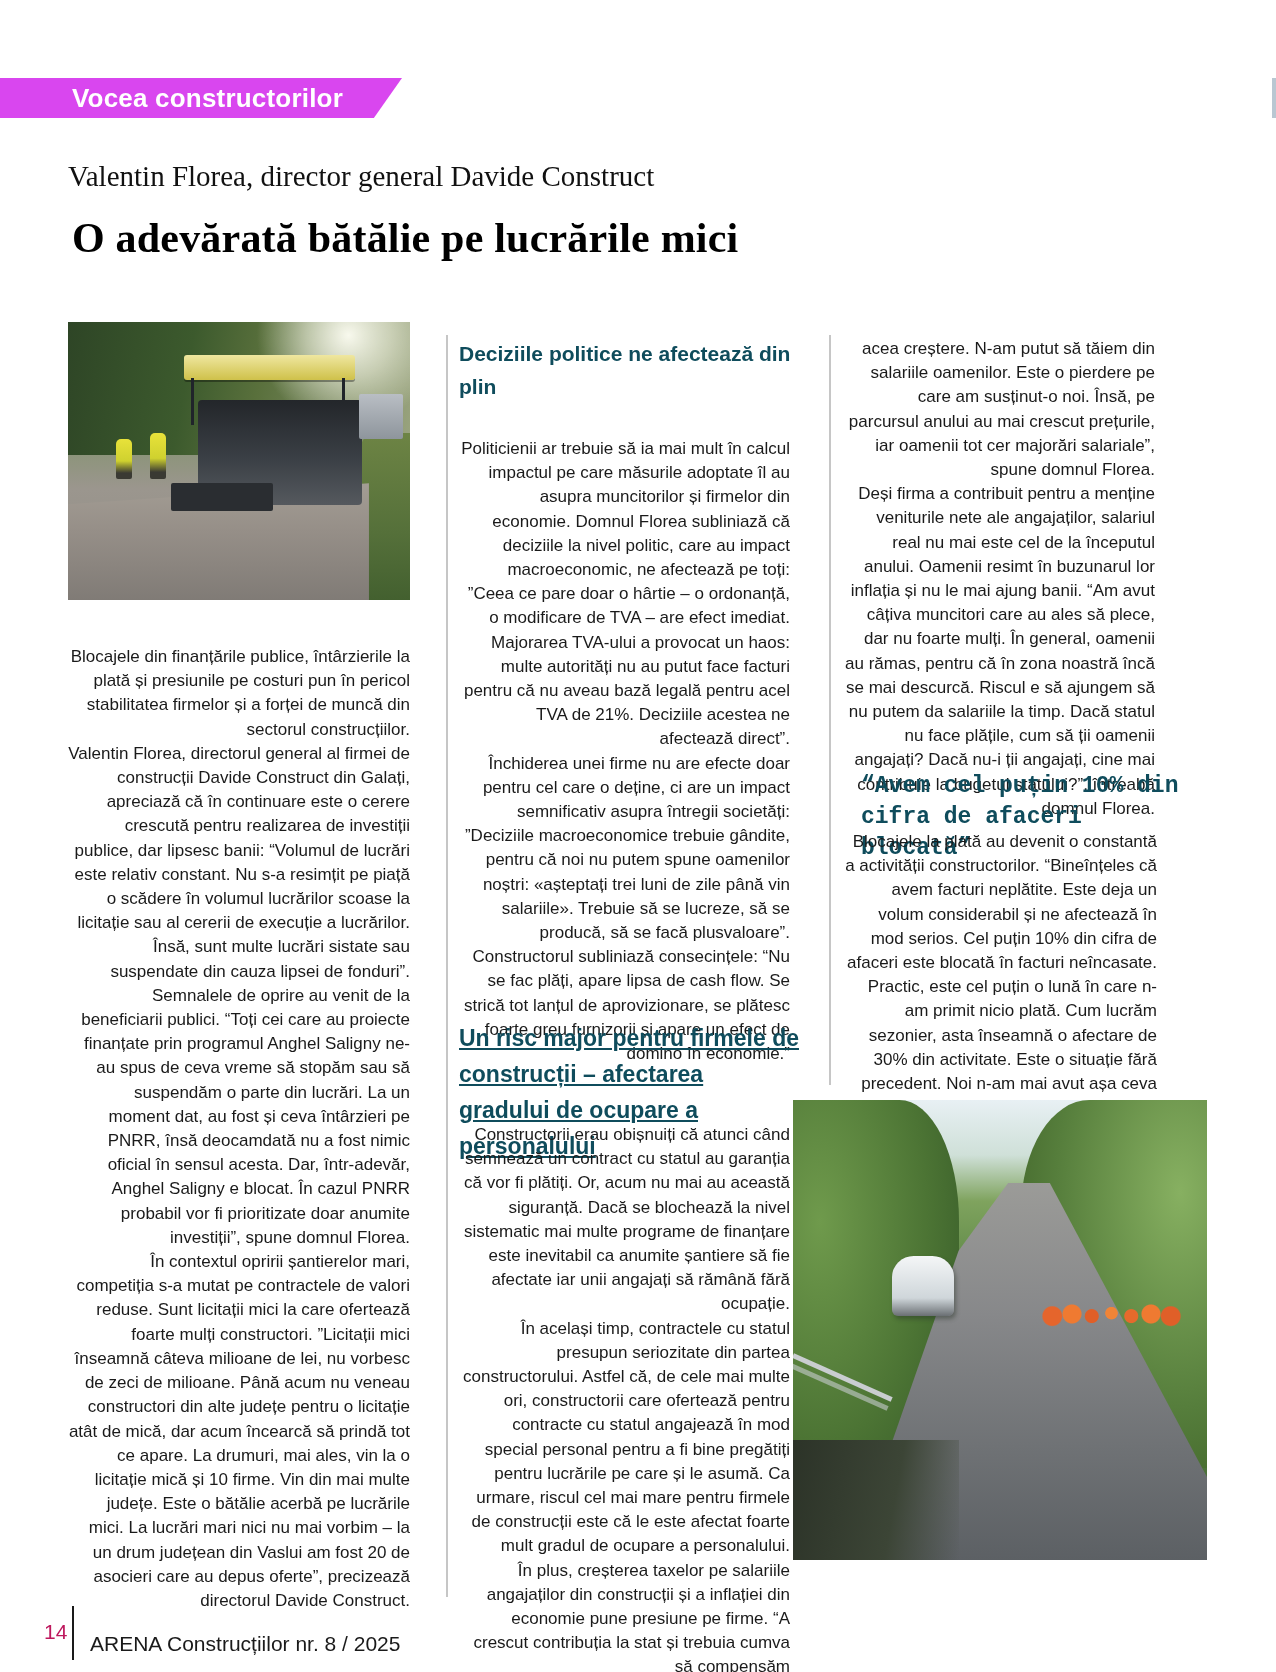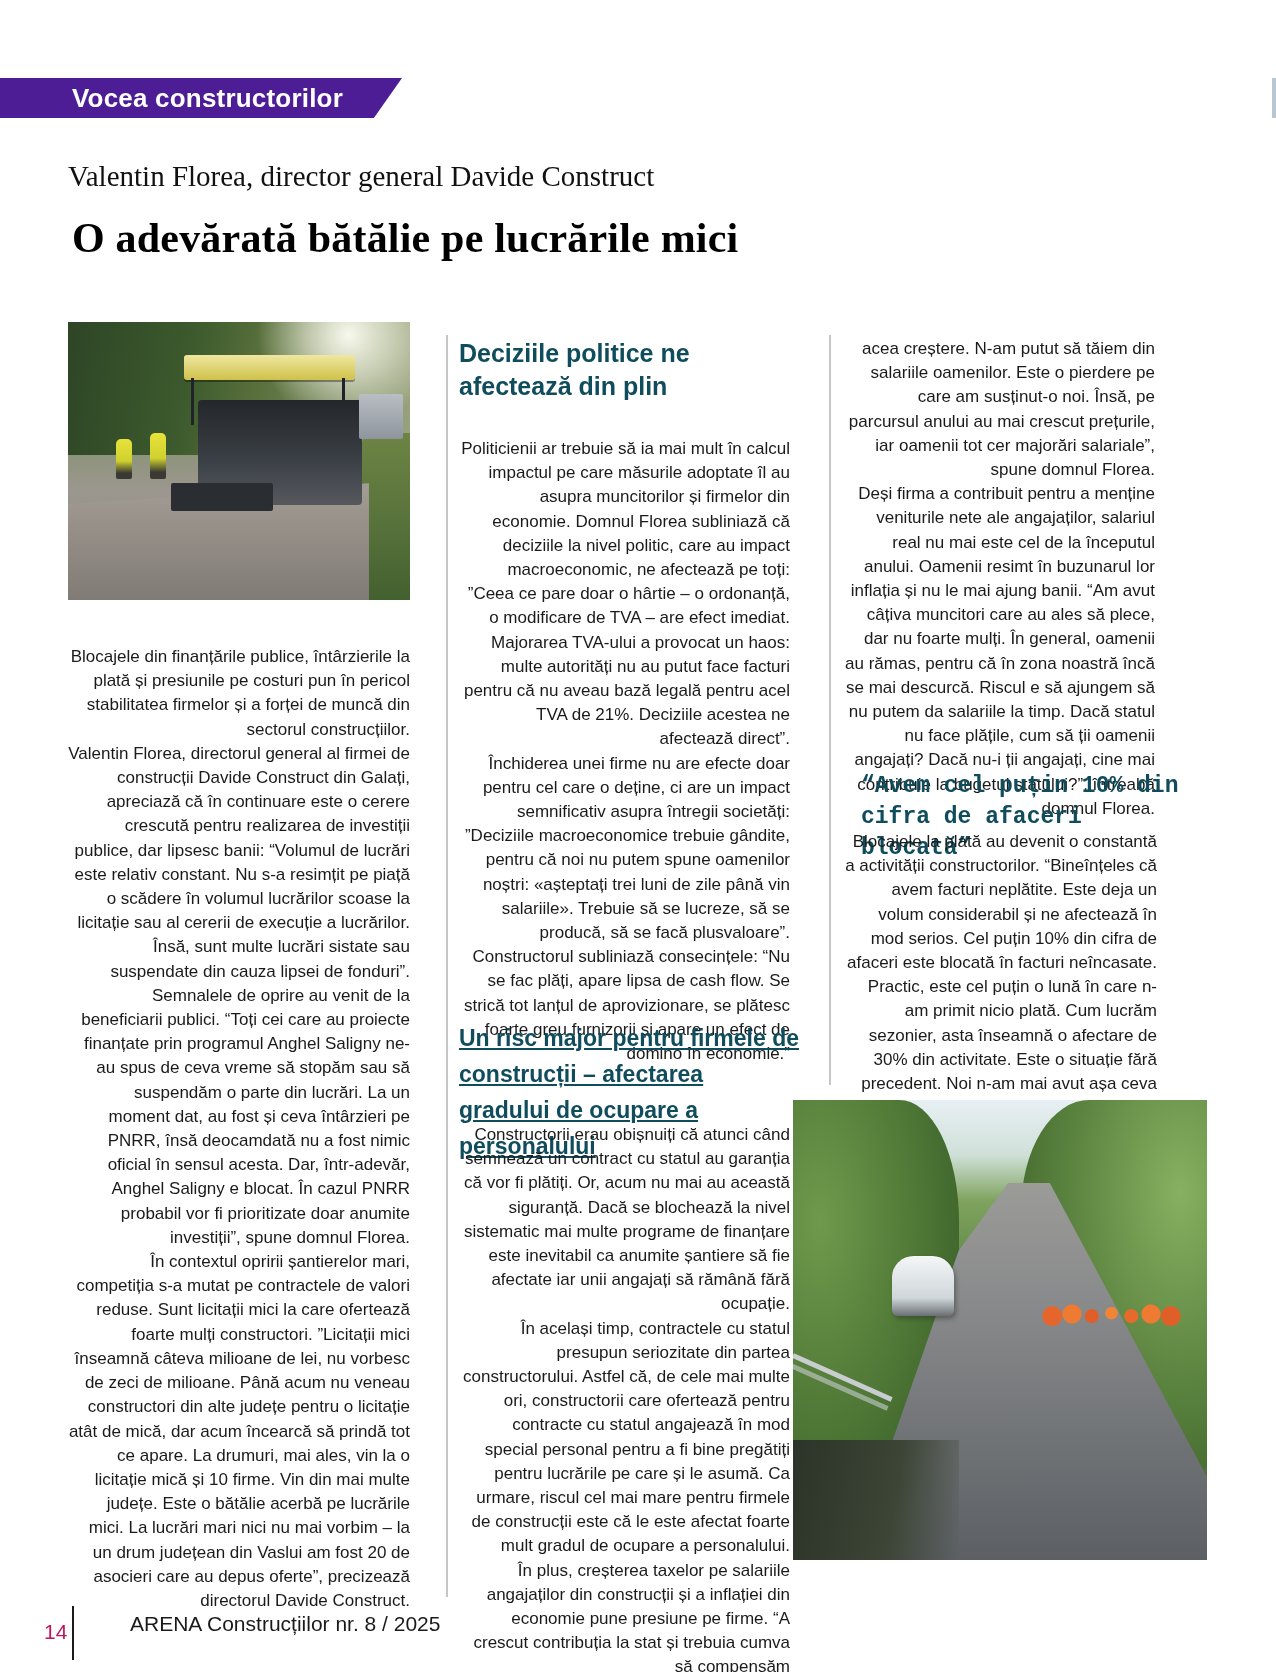--- a/index.html
+++ b/index.html
@@ -7,21 +7,21 @@
     position:relative;
     width:1276px;height:1672px;
     background:#ffffff;
     font-family:"Liberation Sans",sans-serif;
     color:#1a1a1a;
     overflow:hidden;
   }
   
   #section-banner{
     position:absolute;left:0;top:78px;width:402px;height:40px;
-    background:#4c1d95;
+    background:#d946ef;
     clip-path:polygon(0 0,100% 0,93% 100%,0 100%);
     display:flex;align-items:center;
     padding-left:72px;box-sizing:border-box;
     color:#ffffff;font-size:26px;font-weight:bold;letter-spacing:.2px;
   }
   #edge-sliver{
     position:absolute;right:0;top:78px;width:4px;height:40px;background:#b9c7d2;
   }
   #byline{
     position:absolute;left:68px;top:160px;width:1000px;
@@ -36,21 +36,21 @@
   .divider{position:absolute;width:2px;background:#c6c6c6;}
   #divider-1{left:446px;top:335px;height:1262px;}
   #divider-2{left:829px;top:335px;height:750px;}
   .col{position:absolute;font-size:17px;line-height:24.2px;text-align:left;}
   .col p{margin:0;text-align:right;}
   .subheading{
     position:absolute;
     font-size:23px;font-weight:bold;line-height:31px;color:#0f4c5c;
   }
   #col1-text{left:68px;top:645px;width:342px;}
-  #col2-heading-1{left:459px;top:337px;width:332px;font-size:25px;line-height:33px;}
+  #col2-heading-1{left:459px;top:337px;width:332px;font-size:21px;line-height:33px;}
   #col2-body-1{left:459px;top:437px;width:331px;}
   #col2-heading-2{left:459px;top:1020px;width:340px;line-height:36px;text-decoration:underline;}
   #col2-body-2{left:459px;top:1123px;width:331px;}
   #col3-body-1{left:845px;top:337px;width:310px;}
   #col3-heading{left:845px;top:755px;width:330px;}
   #col3-body-2{left:845px;top:830px;width:312px;}
   .end-mark{font-size:17px;}
   
   #photo-paver{
     position:absolute;left:68px;top:322px;width:342px;height:278px;overflow:hidden;
@@ -145,21 +145,21 @@
   }
   
   #footer{position:absolute;left:0;top:1600px;width:1276px;height:72px;}
   #footer .page-number{
     position:absolute;left:44px;top:20px;font-size:21px;color:#be185d;
   }
   #footer .footer-rule{
     position:absolute;left:72px;top:6px;width:2px;height:54px;background:#1a1a1a;
   }
   #footer .magazine-name{
-    position:absolute;left:90px;top:12px;font-size:21px;color:#1a1a1a;margin-left:40px;
+    position:absolute;left:90px;top:32px;font-size:21px;color:#1a1a1a;
   }
 </style>
 </head>
 <body>
 
 <div id="page">
 
   <div id="section-banner">
     <span>Vocea constructorilor</span>
   </div>

